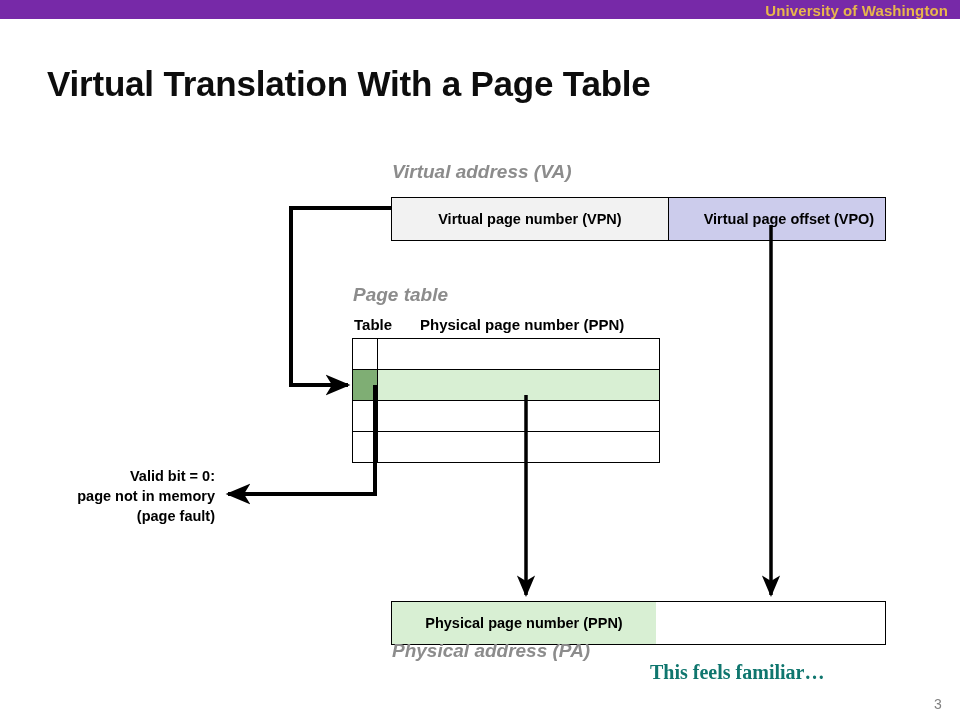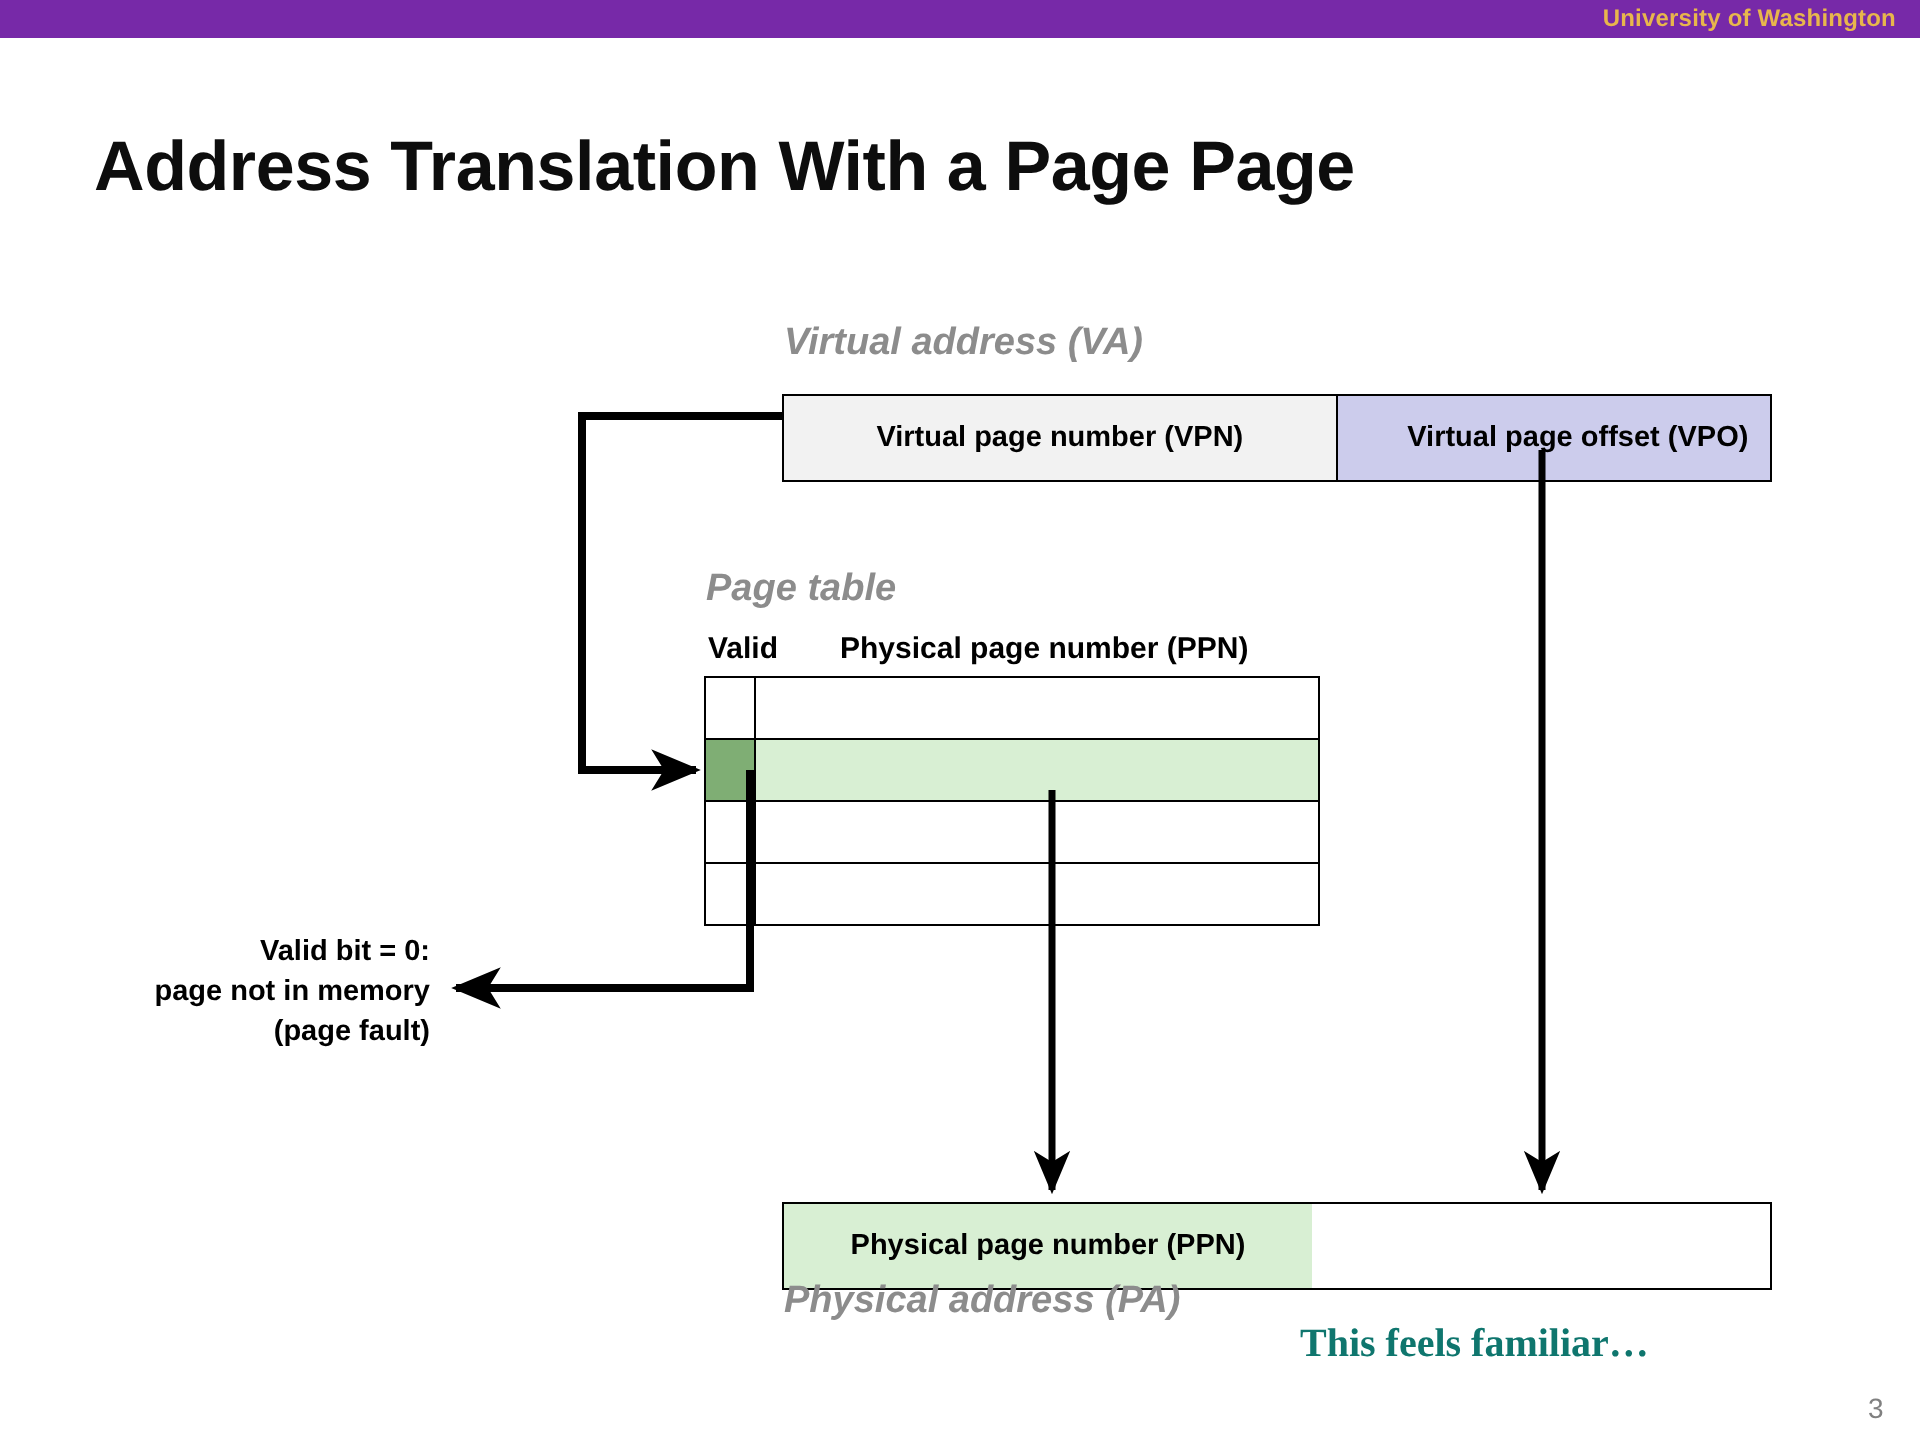--- a/index.html
+++ b/index.html
@@ -21,21 +21,21 @@
     position: absolute;
     left: 0; top: 0;
     width: 960px;
     height: 19px;
     background: #7729a8;
   }
   .banner-text {
     position: absolute;
     right: 12px;
     top: 2px;
-    font-size: 12px;
+    font-size: 15px;
     font-weight: bold;
     color: #e8b64c;
     letter-spacing: 0.1px;
     white-space: nowrap;
   }
 
   
   .slide-title {
     position: absolute;
     left: 47px;
@@ -173,31 +173,31 @@
     width: 960px; height: 720px;
     pointer-events: none;
   }
 </style>
 </head>
 <body>
 
 <div class="banner"></div>
 <div class="banner-text">University of Washington</div>
 
-<div class="slide-title">Address Translation With a Page Page</div>
+<div class="slide-title">Virtual Translation With a Page Table</div>
 
 <div class="caption cap-va">Virtual address (VA)</div>
 
 <div class="addr-bar" id="va-bar">
   <div class="addr-seg" id="va-vpn">Virtual page number (VPN)</div>
   <div class="addr-seg" id="va-vpo">Virtual page offset (VPO)</div>
 </div>
 
 <div class="caption cap-pt">Page table</div>
-<div class="pt-headers pt-h-valid">Valid</div>
+<div class="pt-headers pt-h-valid">Table</div>
 <div class="pt-headers pt-h-ppn">Physical page number (PPN)</div>
 
 <div class="page-table">
   <div class="pt-row" style="top:0px;">
     <div class="cell-valid"></div>
     <div class="cell-ppn"></div>
   </div>
   <div class="pt-row hit" style="top:31px;">
     <div class="cell-valid"></div>
     <div class="cell-ppn"></div>

